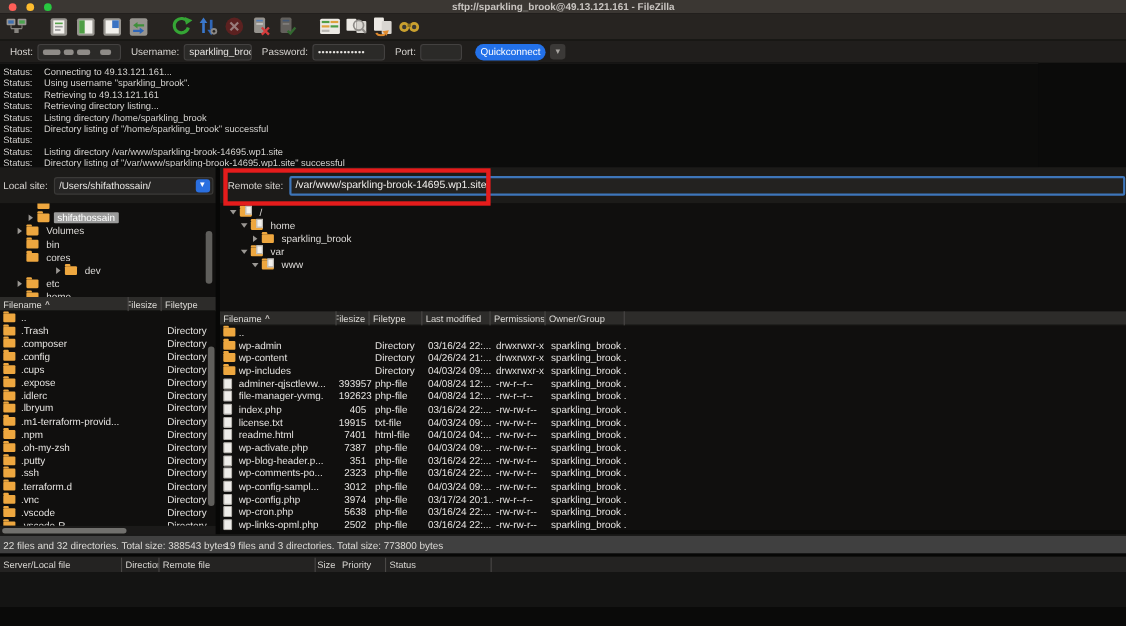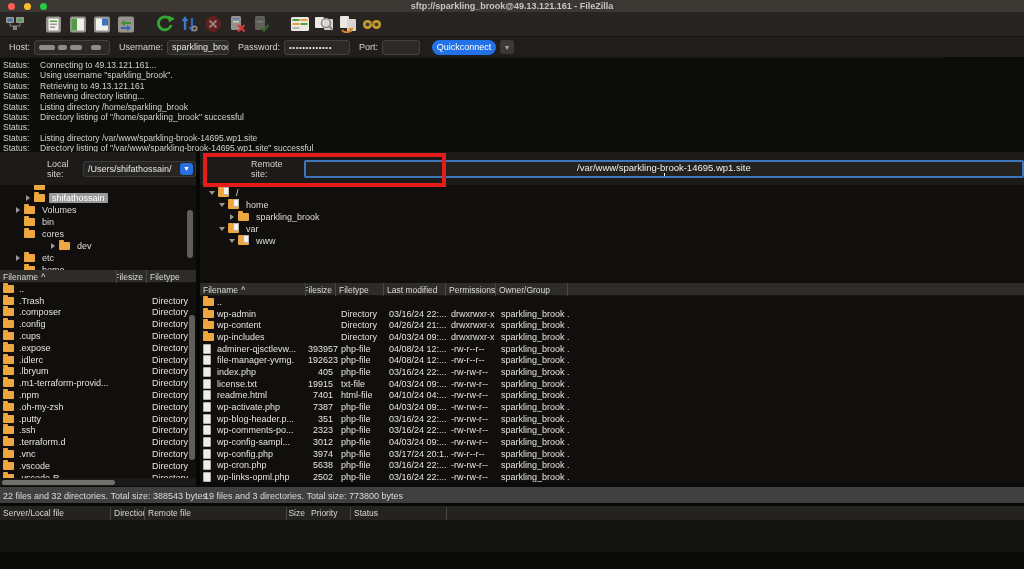--- a/index.html
+++ b/index.html
@@ -33,27 +33,27 @@
   .qc-btn { margin-left:12px; width:64px; height:15px; background:#2371e9; border-radius:8px; color:#fff; font-size:9px; display:flex; align-items:center; justify-content:center; }
   .qc-drop { margin-left:4px; width:14px; height:14px; background:#3b3937; border-radius:3px; display:flex; align-items:center; justify-content:center; color:#a7a4a0; font-size:7px; }
 
   
   .log { left:0; top:57px; width:944px; height:95px; background:#0c0c0b; padding-top:2px; border-top:1px solid #1b1a18; }
   .log-row { display:flex; font-size:8.5px; line-height:10.4px; color:#d4d2cf; }
   .log-label { width:40px; padding-left:3px; flex:0 0 auto; }
 
   
   .siteband { left:0; top:152px; width:1024px; height:33px; background:#1c1b19; }
-  .sitebar { position:absolute; top:0; height:33px; display:flex; align-items:center; font-size:9px; color:#d6d3cf;padding-left:44px; }
+  .sitebar { position:absolute; top:0; height:33px; display:flex; align-items:center; font-size:9px; color:#d6d3cf; }
   .sitebar.local { left:0; width:196px; }
   .sitebar.remote { left:200px; width:824px; }
   .site-combo { margin-left:5px; width:145px; height:16px; background:#262524; border:1px solid #3b3a38; border-radius:3px; display:flex; align-items:center; padding:0 2px 0 4px; color:#e8e6e3; }
   .site-combo .val { flex:1; overflow:hidden; white-space:nowrap; }
   .combo-btn { width:13px; height:12px; background:#2a6fe0; border-radius:3px; color:#fff; font-size:7px; display:flex; align-items:center; justify-content:center; flex:0 0 auto; }
-  .remote-input { margin-left:5px; width:760px; height:18px; background:#232220; border:2px solid #3e76ba; border-radius:2px; display:flex; align-items:center; padding:0 4px; font-size:9.5px; color:#f0eeeb; white-space:nowrap; overflow:hidden;flex-direction:column; }
+  .remote-input { margin-left:5px; width:760px; height:18px; background:#232220; border:2px solid #3e76ba; border-radius:2px; display:flex; align-items:center; padding:0 4px; font-size:9.5px; color:#f0eeeb; white-space:nowrap; overflow:hidden; }
   .caret { display:inline-block; width:1px; height:11px; background:#fff; margin-left:1px; }
 
   
   .red-box { left:203px; top:153px; width:243px; height:34px; border:4px solid #e51c1c; z-index:60; pointer-events:none; }
 
   
   .vsplit { left:196px; top:152px; width:4px; height:351px; background:#070706; }
   .hsplit { left:0; top:503px; width:1024px; height:3px; background:#070706; }
 
   

